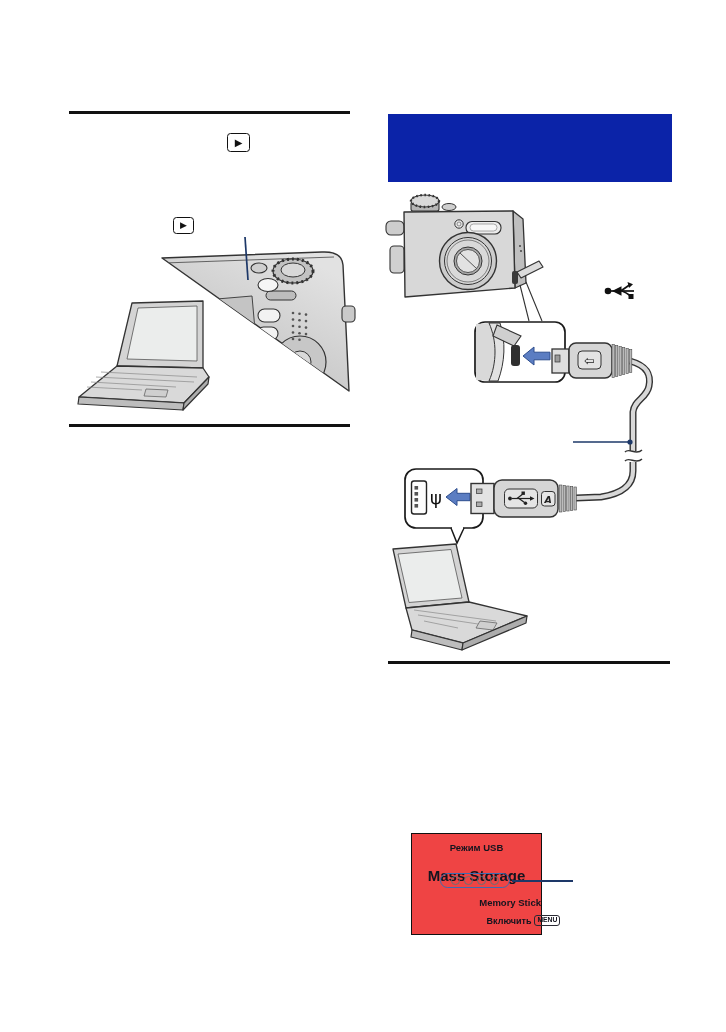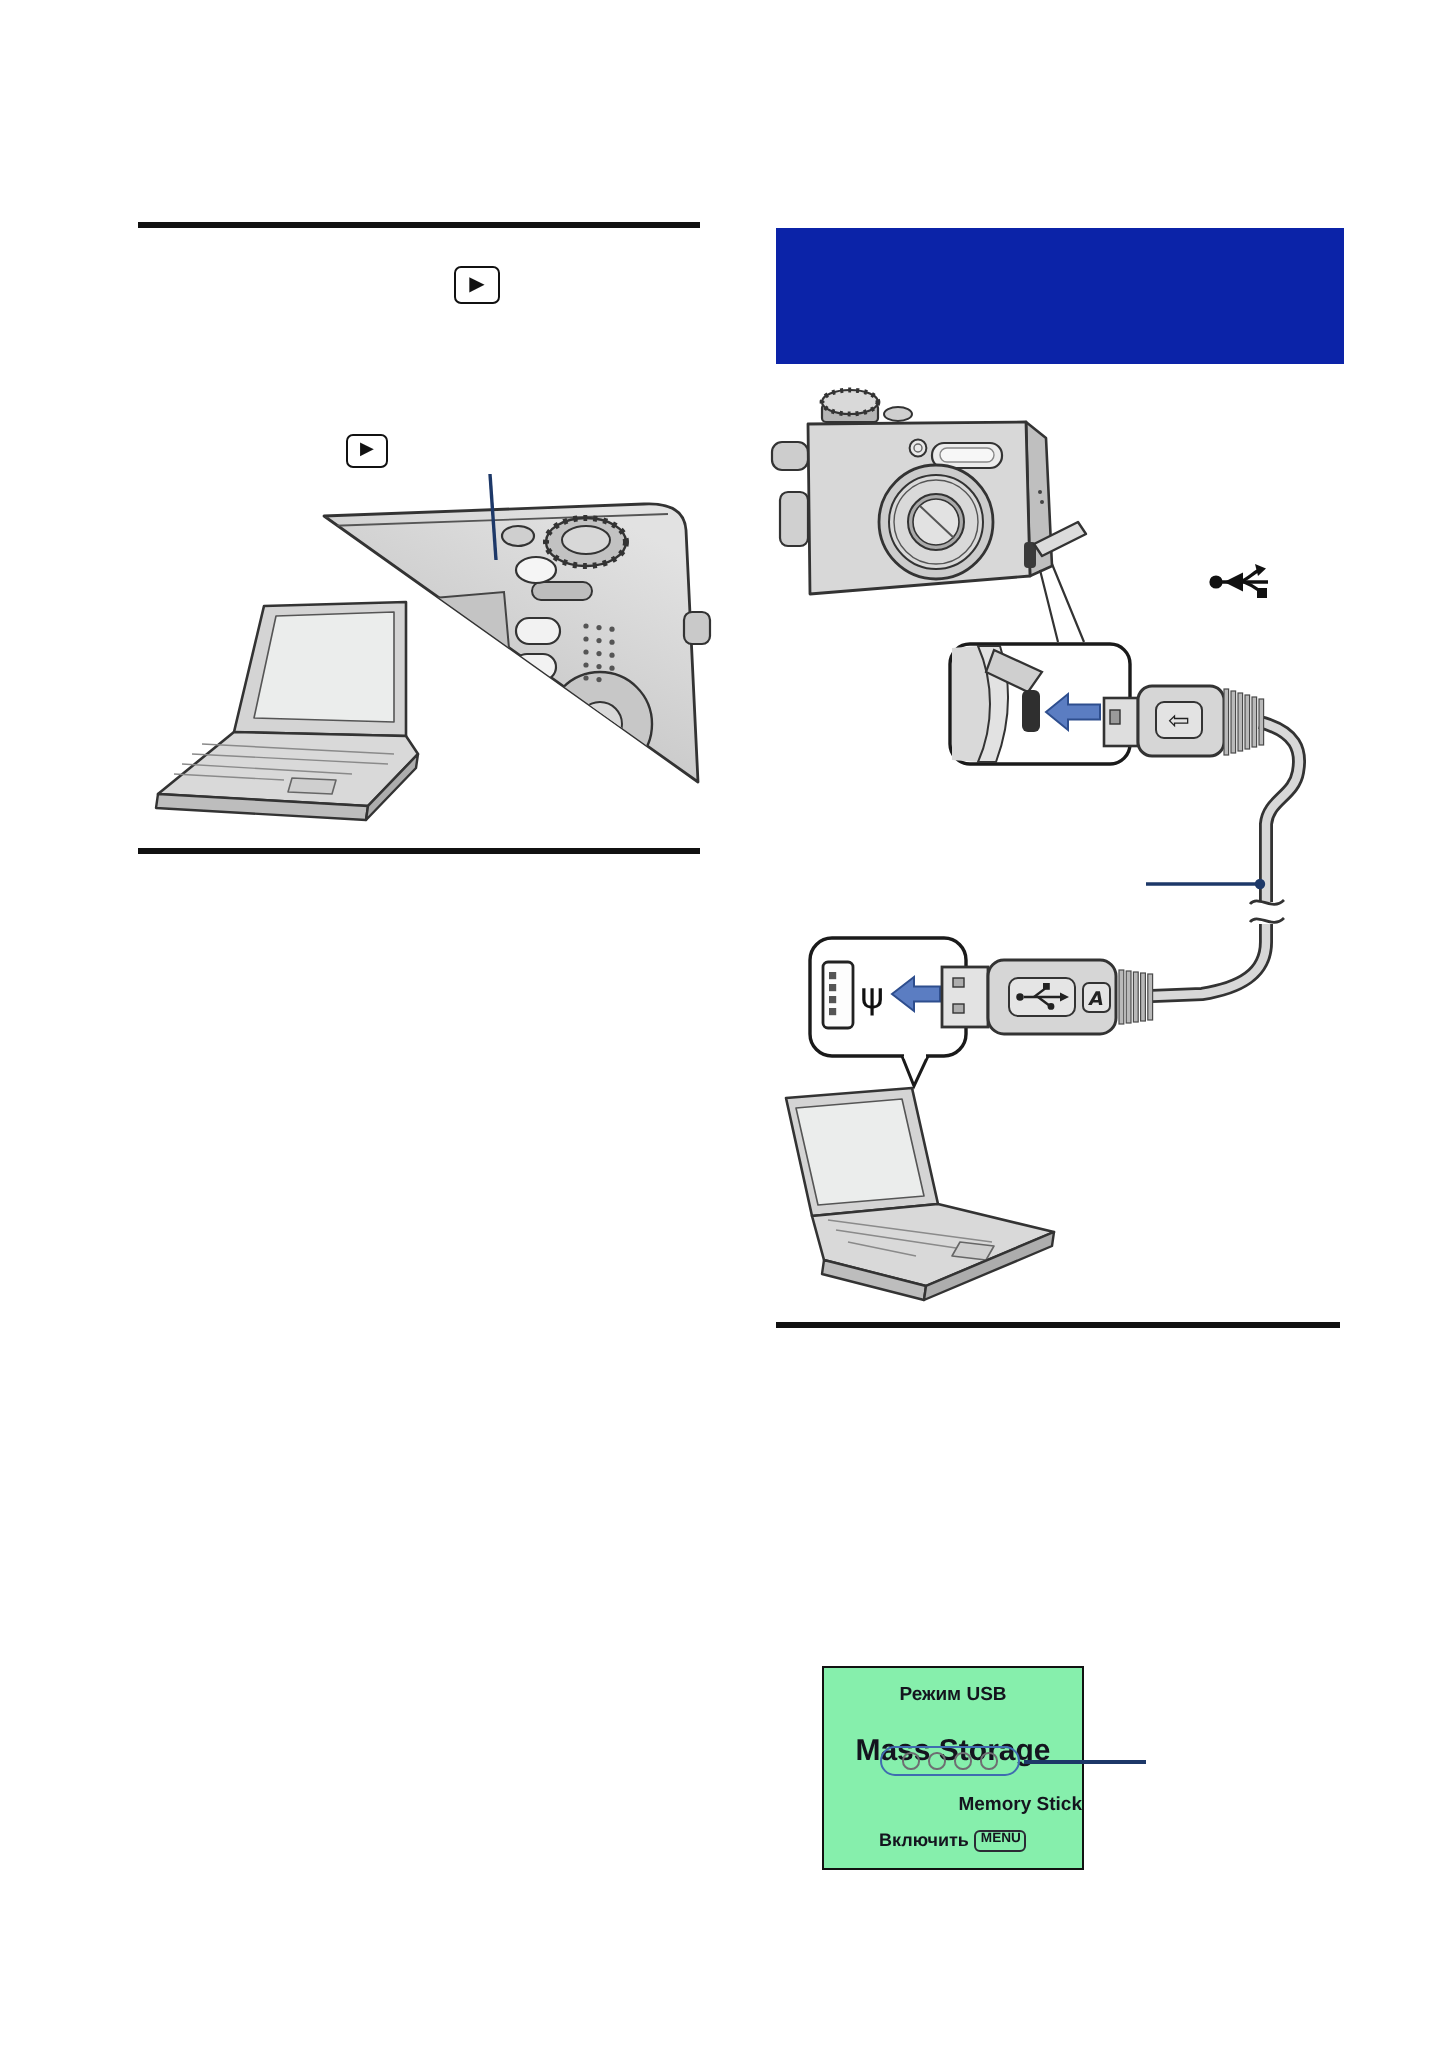--- a/index.html
+++ b/index.html
@@ -5,32 +5,32 @@
   html,body{margin:0;padding:0;background:#888;}
   #page{position:relative;width:726px;height:1032px;background:#ffffff;overflow:hidden;
         font-family:"Liberation Sans",sans-serif;}
   .rule{position:absolute;background:#111;height:2.6px;}
   .play-icon{position:absolute;display:flex;align-items:center;justify-content:center;
      border:1.4px solid #111;border-radius:3.5px;background:#fff;color:#111;
      font-family:"DejaVu Sans",sans-serif;line-height:1;}
   #band{position:absolute;left:388px;top:114px;width:284px;height:68px;}
   
   #dialog{position:absolute;left:411px;top:833px;width:131px;height:102px;
-     border:1.7px solid #111;box-sizing:border-box;background:#86efac;
+     border:1.7px solid #111;box-sizing:border-box;background:#ef4444;
      color:#14141e;font-weight:bold;text-align:center;}
   #dialog .t1{position:absolute;top:8px;width:100%;font-size:9.5px;}
   #dialog .t2{position:absolute;top:33px;width:100%;font-size:15px;text-align:center;}
   #lampbar{position:absolute;left:28px;top:39px;width:70px;height:15px;box-sizing:border-box;
      border:1.9px solid #3f6cb0;border-radius:8px;display:flex;align-items:center;
      justify-content:center;gap:4.5px;}
   .lamp{width:8.6px;height:8.6px;border:1.3px solid #6e6e72;border-radius:50%;
      box-sizing:border-box;background:transparent;}
   #dialog .t3{position:absolute;top:63px;width:100%;font-size:9.5px;text-align:right;}
   #dialog .t4{position:absolute;top:81px;width:100%;font-size:9px;display:flex;
-     align-items:center;justify-content:center;gap:3px;}
+     align-items:flex-end;justify-content:center;gap:3px;padding-left:47px;}
   .menukey{display:inline-block;border:1.2px solid #2a2a34;border-radius:3px;
      font-size:6.8px;font-weight:bold;padding:1px 2px;line-height:1;}
   #dlg-leader{position:absolute;left:512px;top:880px;width:61px;height:1.8px;}
   svg{position:absolute;display:block;}
   svg text{font-family:"DejaVu Sans",sans-serif;}
 </style>
 </head>
 <body>
 
 <div id="page">

